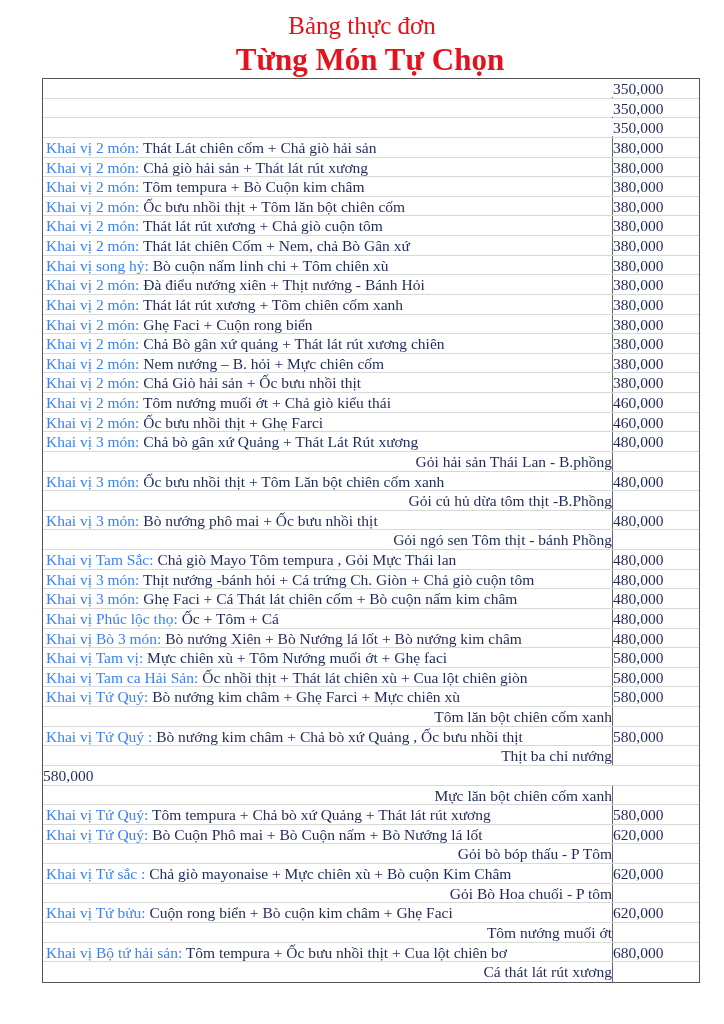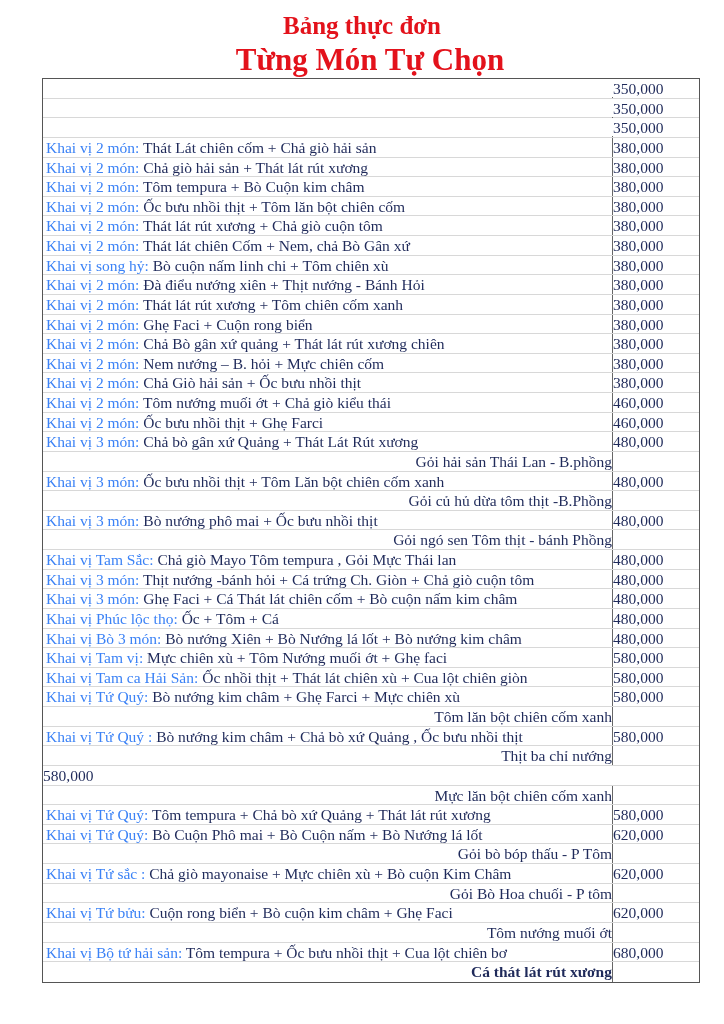--- a/index.html
+++ b/index.html
@@ -1,21 +1,21 @@
 <!DOCTYPE html>
 <html><head>
 <meta charset="utf-8">
 <style>
   html, body { margin: 0; padding: 0; background: #ffffff; }
   body { width: 724px; height: 1024px; position: relative; overflow: hidden; font-family: "Liberation Serif", "DejaVu Serif", serif; }
-  .title1 { position: absolute; left: 0; width: 724px; top: 12px; text-align: center; color: #e3121b; font-weight: bold; font-size: 25px; line-height: 28px; }
+  .title1 { position: absolute; left: 0; width: 724px; top: 12px; text-align: center; color: #e3121b; font-weight: normal; font-size: 25px; line-height: 28px; }
   .title2 { position: absolute; left: 0; width: 740px; top: 42px; text-align: center; color: #e3121b; font-weight: bold; font-size: 31px; line-height: 36px; }
   .menu { position: absolute; left: 42px; top: 78px; width: 656px; border: 1px solid #555; border-collapse: collapse; }
   .row { display: flex; height: 19.64px; border-bottom: 1px solid #d8d8d8; box-sizing: border-box; }
-  .row:last-child { border-bottom: none; font-weight: bold; }
+  .row:last-child { border-bottom: none; }
   .desc { width: 570px; border-right: 1px solid #666; box-sizing: border-box; font-size: 15.5px; line-height: 19px; white-space: nowrap; overflow: hidden; color: #1f2a5a; padding-left: 3px; }
   .desc.indent { padding-left: 112px; margin-top: 18px; }
   .desc.center { text-align: right; padding-left: 0; }
   .cat { color: #3b82f6; }
   .price { flex: 1; text-align: left; padding-right: 6px; font-size: 15.5px; line-height: 19px; color: #1f2a5a; }
 </style>
 </head>
 <body>
 
 <div class="title1">Bảng thực đơn</div>

